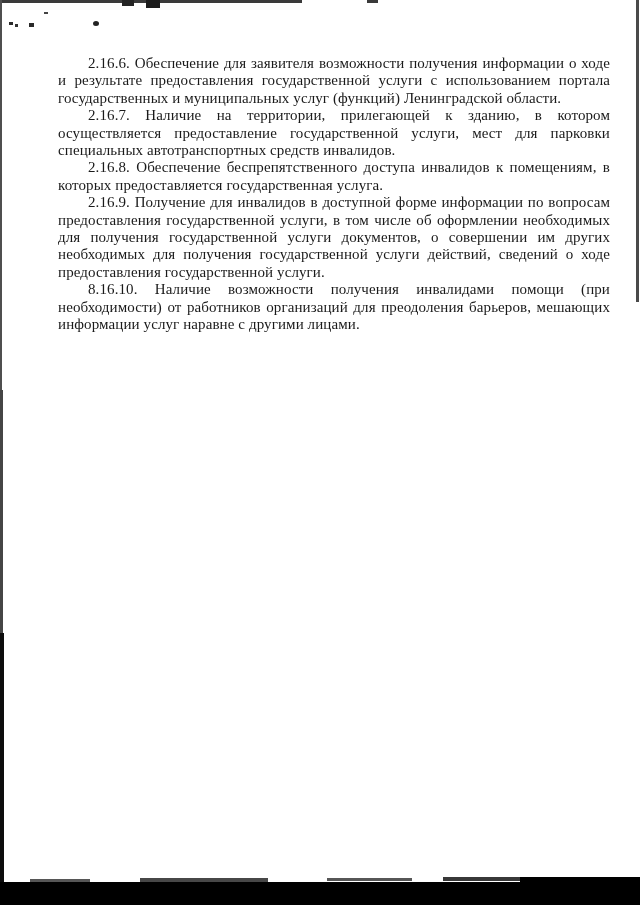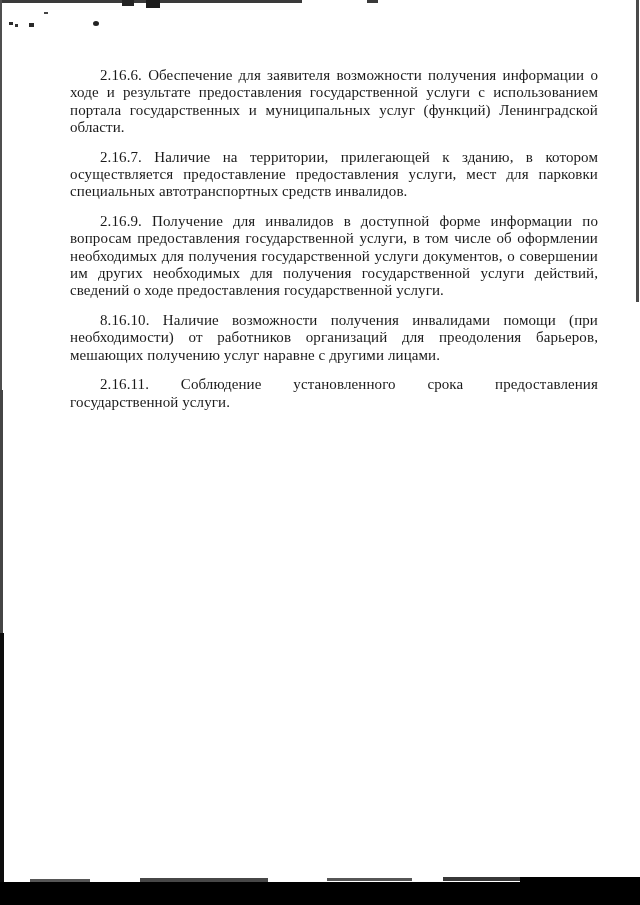--- a/index.html
+++ b/index.html
@@ -22,21 +22,21 @@
     left:58px;
     top:55px;
     width:552px;
     font-size:15px;
     line-height:17.4px;
     color:var(--ink);
     text-align:justify;
     letter-spacing:0.1px;
   }
   .content p{
-    margin:12px;
+    margin:0;
     padding:0;
     text-indent:30px;
   }
   
   .artifact{position:absolute;background:var(--artifact);}
   .top-bar{left:0;top:0;width:302px;height:3px;background:#3a3a3a;}
   .top-bar-blob1{left:122px;top:0;width:12px;height:6px;background:#242424;}
   .top-bar-blob2{left:146px;top:0;width:14px;height:8px;background:#1c1c1c;}
   .top-bar-dash{left:367px;top:0;width:11px;height:3px;background:#3a3a3a;}
   .speck1{left:9px;top:22px;width:4px;height:3px;background:#2a2a2a;}
@@ -55,24 +55,24 @@
   .smudge3{left:327px;top:878px;width:85px;height:3px;background:#565656;}
   .smudge4{left:443px;top:877px;width:78px;height:4px;background:#383838;}
 </style>
 </head>
 <body>
 
 <div class="page">
 
   <div class="content">
     <p><span>2.16.6.</span> <span>Обеспечение для заявителя возможности получения информации о ходе и результате предоставления государственной услуги с использованием портала государственных и муниципальных услуг (функций) Ленинградской области.</span></p>
-    <p><span>2.16.7.</span> <span>Наличие на территории, прилегающей к зданию, в котором осуществляется предоставление предоставления услуги, мест для парковки специальных автотранспортных средств инвалидов.</span></p>
+    <p><span>2.16.7.</span> <span>Наличие на территории, прилегающей к зданию, в котором осуществляется предоставление государственной услуги, мест для парковки специальных автотранспортных средств инвалидов.</span></p>
+    <p><span>2.16.8.</span> <span>Обеспечение беспрепятственного доступа инвалидов к помещениям, в которых предоставляется государственная услуга.</span></p>
     <p><span>2.16.9.</span> <span>Получение для инвалидов в доступной форме информации по вопросам предоставления государственной услуги, в том числе об оформлении необходимых для получения государственной услуги документов, о совершении  им других необходимых для получения государственной услуги действий, сведений о ходе предоставления государственной услуги.</span></p>
-    <p><span>8.16.10.</span> <span>Наличие возможности получения инвалидами помощи (при необходимости) от работников организаций для преодоления барьеров, мешающих получению услуг наравне с другими лицами.</span></p>
-    <p><span>2.16.11.</span> <span>Соблюдение установленного срока предоставления государственной услуги.</span></p>
+    <p><span>8.16.10.</span> <span>Наличие возможности получения инвалидами помощи (при необходимости) от работников организаций для преодоления барьеров, мешающих информации услуг наравне с другими лицами.</span></p>
   </div>
 
   <div class="artifact top-bar"></div>
   <div class="artifact top-bar-blob1"></div>
   <div class="artifact top-bar-blob2"></div>
   <div class="artifact top-bar-dash"></div>
   <div class="artifact speck1"></div>
   <div class="artifact speck2"></div>
   <div class="artifact speck3"></div>
   <div class="artifact speck4"></div>

